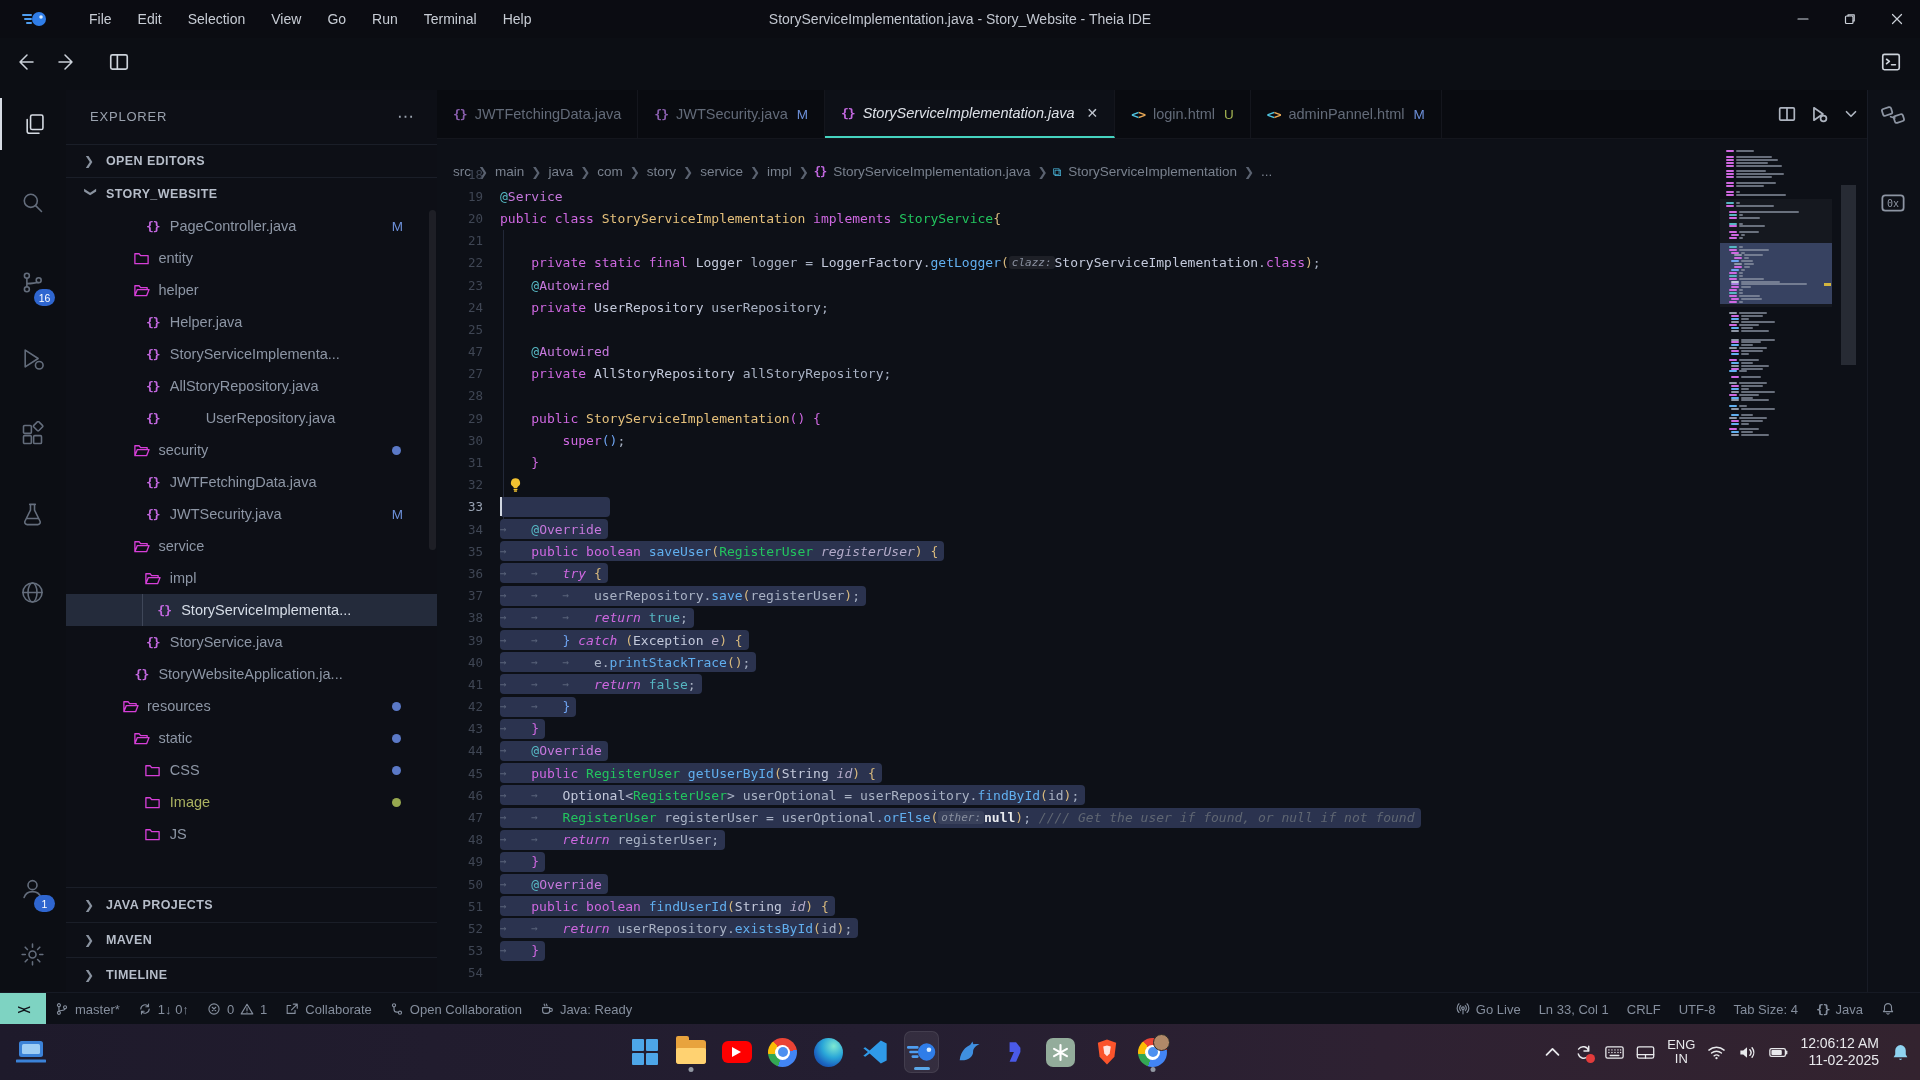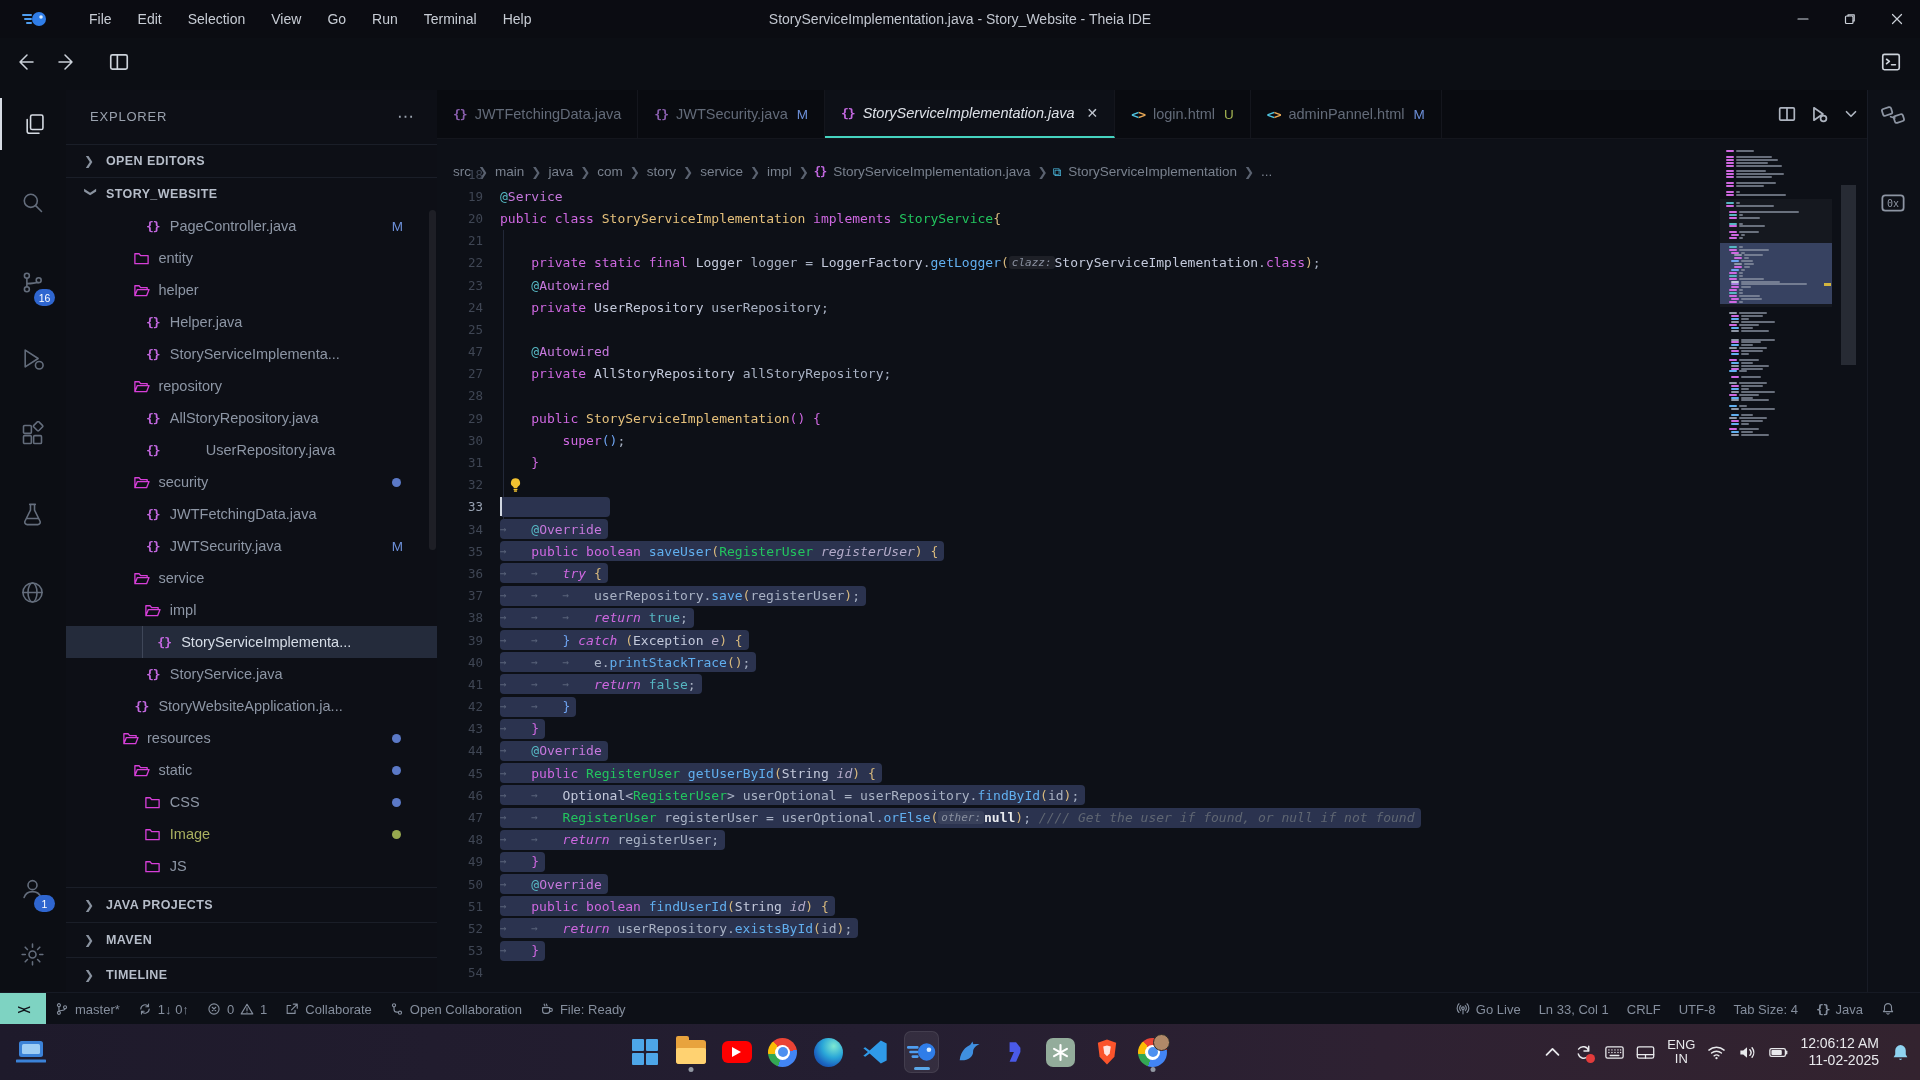--- a/index.html
+++ b/index.html
@@ -332,28 +332,20 @@
             <span class="t-icon" style="left: 77.8px;">
               <span class="t-braces">{}</span>
             </span>
             <span class="t-label" style="left: 103.8px;">Helper.java</span>
           </div>
           <div class="tree-item">
             <span class="t-icon" style="left: 77.8px;">
               <span class="t-braces">{}</span>
             </span>
             <span class="t-label" style="left: 103.8px;">StoryServiceImplementa...</span>
-          </div>
-          <div class="tree-item">
-            <span class="t-icon" style="left: 66.4px;">
-              <svg viewBox="0 0 18 18">
-                <path d="M2 14.5V4h4.6l1.5 2H15v2 M2 14.5l2.6-6.5H17l-2.6 6.5z"></path>
-              </svg>
-            </span>
-            <span class="t-label" style="left: 92.4px;">repository</span>
           </div>
           <div class="tree-item">
             <span class="t-icon" style="left: 77.8px;">
               <span class="t-braces">{}</span>
             </span>
             <span class="t-label" style="left: 103.8px;">AllStoryRepository.java</span>
           </div>
           <div class="tree-item">
             <span class="t-icon" style="left: 77.8px;">
               <span class="t-braces">{}</span>
@@ -975,21 +967,21 @@
             <circle cx="4.6" cy="3.8" r="1.8"></circle>
             <circle cx="11.4" cy="12.2" r="1.8"></circle>
             <path d="M4.6 5.8v2.4a3.4 3.4 0 0 0 3.4 3.4h1.4"></path>
           </svg>
           <span>Open Collaboration</span>
         </div>
         <div class="st-item">
           <svg viewBox="0 0 16 16">
             <path d="M3 6.5h8v3.5a3 3 0 0 1-3 3H6a3 3 0 0 1-3-3z M11 7.3h1.4a1.7 1.7 0 0 1 0 3.4H11 M4.8 2.5c0 1 .8 1 .8 2 M7.3 2.5c0 1 .8 1 .8 2"></path>
           </svg>
-          <span>File: Ready</span>
+          <span>Java: Ready</span>
         </div>
       </div>
     <div class="st-right">
         <div class="st-item">
           <svg viewBox="0 0 16 16">
             <circle cx="8" cy="7" r="1.5"></circle>
             <path d="M5.4 9.8a3.8 3.8 0 0 1 0-5.6 M10.6 4.2a3.8 3.8 0 0 1 0 5.6 M3.4 12a7 7 0 0 1 0-10 M12.6 2a7 7 0 0 1 0 10 M8 9v4.5"></path>
           </svg>
           <span>Go Live</span>
         </div>

